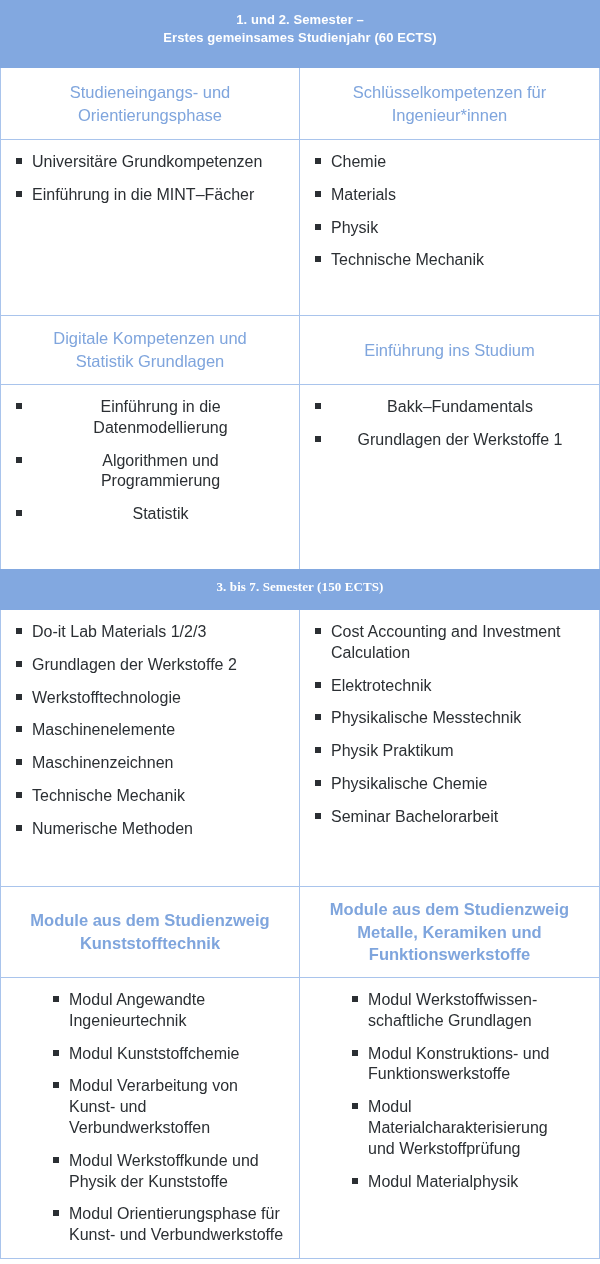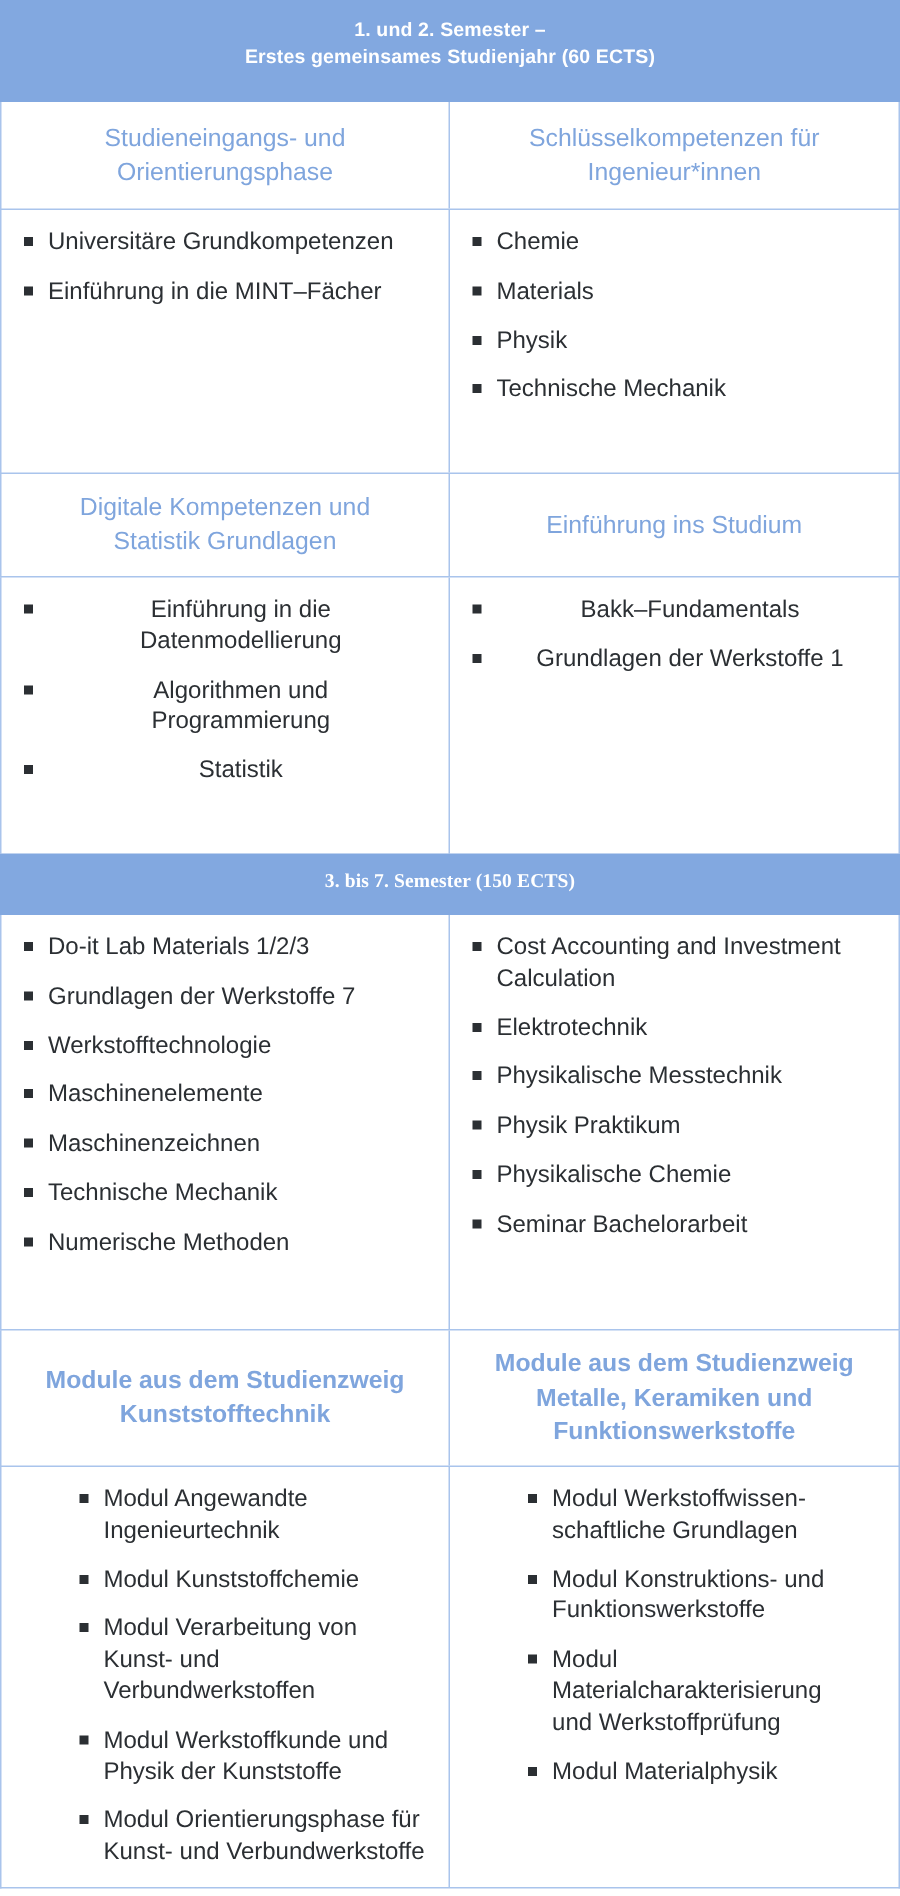--- a/index.html
+++ b/index.html
@@ -162,21 +162,21 @@
   </div>
 
   <div class="band band-2">
     <div>3. bis 7. Semester (150 ECTS)</div>
   </div>
 
   <div class="row list-row-3 bordered-bottom">
     <div class="col left">
       <ul class="items">
         <li><span class="sq"></span><span class="nowrap-block">Do-it Lab Materials 1/2/3</span></li>
-        <li><span class="sq"></span><span class="nowrap-block">Grundlagen der Werkstoffe 7</span></li>
+        <li><span class="sq"></span><span class="nowrap-block">Grundlagen der Werkstoffe 2</span></li>
         <li><span class="sq"></span><span class="nowrap-block">Werkstofftechnologie</span></li>
         <li><span class="sq"></span><span class="nowrap-block">Maschinenelemente</span></li>
         <li><span class="sq"></span><span class="nowrap-block">Maschinenzeichnen</span></li>
         <li><span class="sq"></span><span class="nowrap-block">Technische Mechanik</span></li>
         <li><span class="sq"></span><span class="nowrap-block">Numerische Methoden</span></li>
       </ul>
     </div>
     <div class="col">
       <ul class="items">
         <li><span class="sq"></span><span class="nowrap-block">Cost Accounting and Investment

